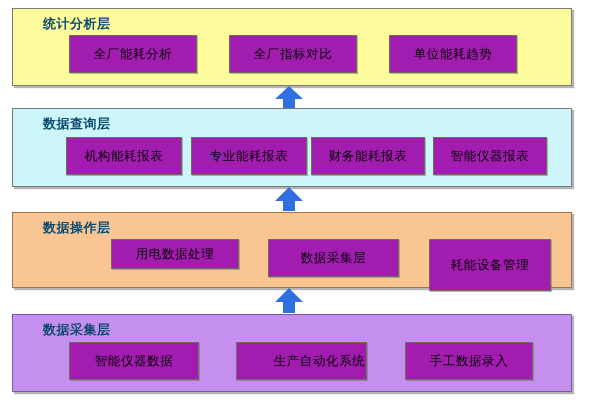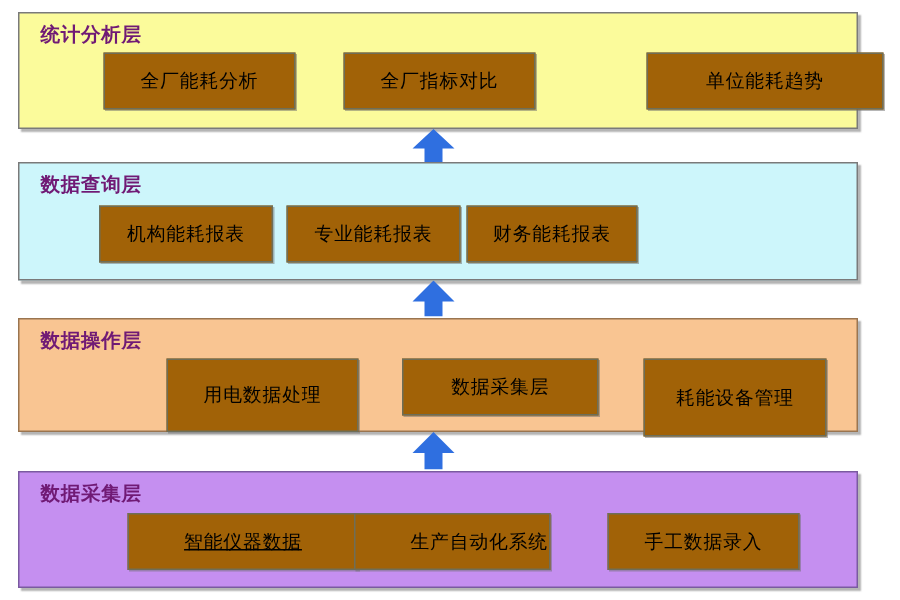--- a/index.html
+++ b/index.html
@@ -28,35 +28,35 @@
   
   .layer {
     position: absolute;
     box-sizing: border-box;
     border: 1px solid #7a7a7a;
     box-shadow: 2px 2px 1px rgba(120,120,120,0.55);
   }
 
   .layer-title {
     position: absolute;
-    left: 14px;
+    left: 30px;
     top: 7px;
     font-size: 13px;
     font-weight: bold;
-    color: #701a75;
+    color: #0c4a6e;
     letter-spacing: 0.5px;
     white-space: nowrap;
     line-height: 15px;
   }
 
   
   .node {
     position: absolute;
     box-sizing: border-box;
-    background: #a16207;
+    background: #a21caf;
     border: 1px solid #6e6e58;
     box-shadow: 1px 1px 0 rgba(110,110,110,0.5);
     display: flex;
     align-items: center;
     justify-content: center;
     font-size: 12.5px;
     color: #000000;
     letter-spacing: 0.6px;
     white-space: nowrap;
   }
@@ -69,55 +69,56 @@
 </style>
 </head>
 <body>
 
 <div id="diagram">
 
   <div class="layer" style="left:12px; top:8px; width:560px; height:78px; background:#fbfb9b;">
     <div class="layer-title">统计分析层</div>
     <div class="node" style="left:56px; top:26px; width:128px; height:38px;">全厂能耗分析</div>
     <div class="node" style="left:216px; top:26px; width:128px; height:38px;">全厂指标对比</div>
-    <div class="node" style="left:376px; top:26px; width:158px; height:38px;margin-left:42px;">单位能耗趋势</div>
+    <div class="node" style="left:376px; top:26px; width:128px; height:38px;">单位能耗趋势</div>
   </div>
 
   <div class="arrow" style="left:274px; top:86px; width:30px; height:22px;">
     <svg width="30" height="22" viewBox="0 0 30 22" aria-hidden="true">
       <polygon points="15,0 29,13 21,13 21,22 9,22 9,13 1,13" fill="#2f6fe0"></polygon>
     </svg>
   </div>
 
   <div class="layer" style="left:12px; top:108px; width:560px; height:79px; background:#cdf6fb;">
     <div class="layer-title">数据查询层</div>
     <div class="node" style="left:53px; top:28px; width:116px; height:38px;">机构能耗报表</div>
     <div class="node" style="left:178px; top:28px; width:116px; height:38px;">专业能耗报表</div>
     <div class="node" style="left:298px; top:28px; width:114px; height:38px;">财务能耗报表</div>
+    <div class="node" style="left:420px; top:28px; width:114px; height:38px;">智能仪器报表</div>
   </div>
 
   <div class="arrow" style="left:274px; top:187px; width:30px; height:24px;">
     <svg width="30" height="24" viewBox="0 0 30 24" aria-hidden="true">
       <polygon points="15,0 29,14 21,14 21,24 9,24 9,14 1,14" fill="#2f6fe0"></polygon>
     </svg>
   </div>
 
   <div class="layer" style="left:12px; top:212px; width:560px; height:76px; background:#f9c592; border-color:#9a7550;">
     <div class="layer-title">数据操作层</div>
-    <div class="node" style="left:98px; top:26px; width:128px; height:49px;">用电数据处理</div>
+    <div class="node" style="left:98px; top:26px; width:128px; height:30px;">用电数据处理</div>
     <div class="node" style="left:255px; top:26px; width:131px; height:38px;">数据采集层</div>
     <div class="node" style="left:416px; top:26px; width:122px; height:52px;">耗能设备管理</div>
   </div>
 
   <div class="arrow" style="left:274px; top:288px; width:30px; height:25px;">
     <svg width="30" height="25" viewBox="0 0 30 25" aria-hidden="true">
       <polygon points="15,0 29,14 21,14 21,25 9,25 9,14 1,14" fill="#2f6fe0"></polygon>
     </svg>
   </div>
 
   <div class="layer" style="left:12px; top:314px; width:560px; height:78px; background:#c58ff0; border-color:#7a5aa0;">
     <div class="layer-title">数据采集层</div>
-    <div class="node" style="left:72px; top:27px; width:154px; height:38px;text-decoration:underline;">智能仪器数据</div>
+    <div class="node" style="left:56px; top:27px; width:130px; height:38px;">智能仪器数据</div>
     <div class="node" style="left:223px; top:27px; width:131px; height:38px;padding-left:36px;">生产自动化系统</div>
     <div class="node" style="left:392px; top:27px; width:128px; height:38px;text-align:right;">手工数据录入</div>
   </div>
 
 </div>
 
 </body></html>

